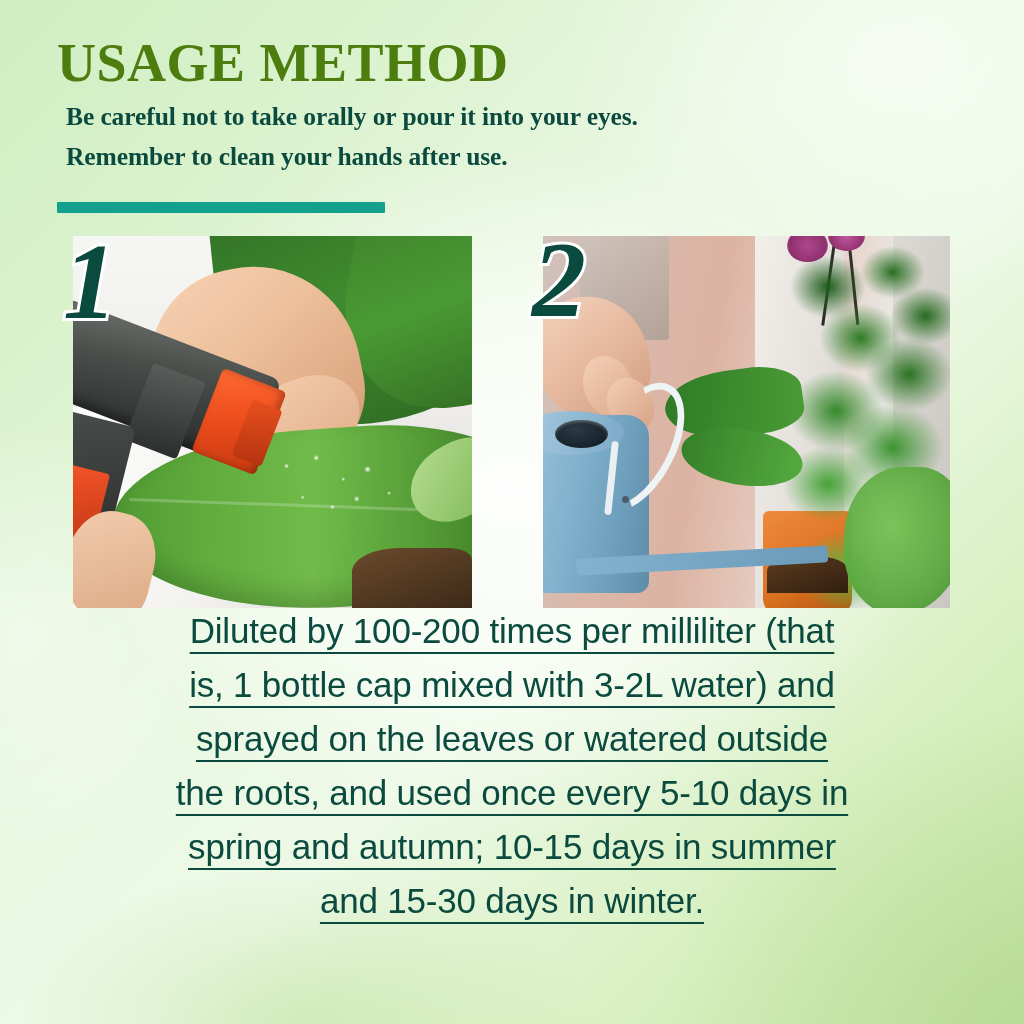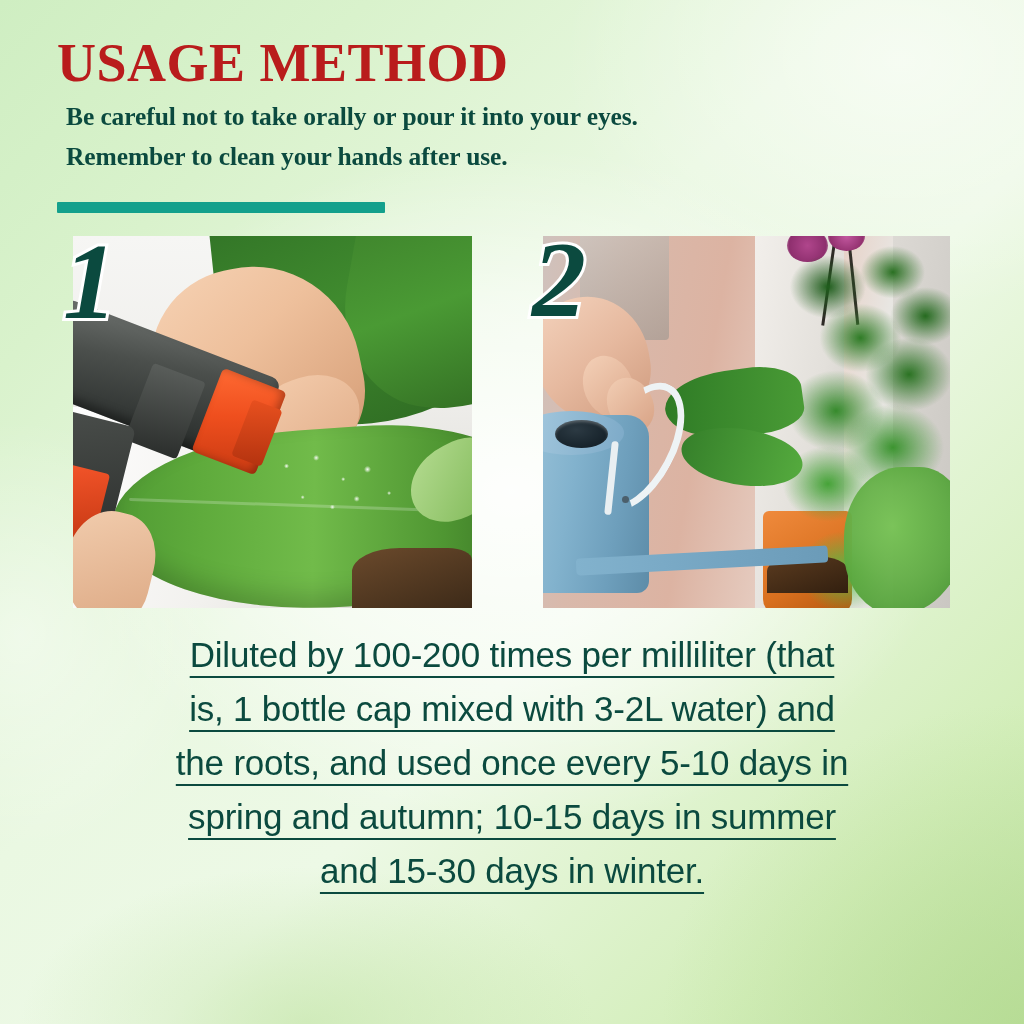--- a/index.html
+++ b/index.html
@@ -29,21 +29,21 @@
     background:radial-gradient(ellipse 40% 22% at 30% 100%,rgba(190,226,160,.55) 0%,rgba(190,226,160,0) 70%);
   }
   .bg-tint-br{
     background:radial-gradient(ellipse 52% 46% at 100% 100%,rgba(176,216,140,.62) 0%,rgba(176,216,140,0) 68%);
   }
 
   
   .header{position:absolute;left:57px;top:34px;width:920px;}
   .title{
     font-family:"Liberation Serif", serif;
-    font-weight:700;color:#b91c1c;
+    font-weight:700;color:#4d7c0f;
     font-size:54px;line-height:58px;letter-spacing:.5px;
     margin:0 0 6px 0;white-space:nowrap;
   }
   .subtitle{
     font-family:"Liberation Serif", serif;
     font-weight:700;color:#0b4a3f;
     font-size:25.5px;line-height:31px;letter-spacing:-.1px;
     margin:9px;white-space:nowrap;
   }
   .divider{
@@ -131,21 +131,21 @@
   .p2-can-top{position:absolute;left:-6%;top:47%;width:26%;height:12%;background:linear-gradient(100deg,#a7cbe0,#7daac8);border-radius:50%;}
   .p2-can-hole{position:absolute;left:3%;top:49.5%;width:13%;height:7.5%;background:radial-gradient(ellipse at 40% 35%,#2c3a43 0%,#17232b 70%);border-radius:50%;box-shadow:inset 0 2px 3px rgba(255,255,255,.25);}
   .p2-can-handle{position:absolute;left:14%;top:38%;width:15%;height:34%;border:7px solid #eef3f5;border-left-color:transparent;border-bottom-color:transparent;border-radius:50%;transform:rotate(28deg);}
   .p2-can-handle2{position:absolute;left:16%;top:55%;width:7px;height:20%;background:#e9eff2;border-radius:4px;transform:rotate(6deg);}
   .p2-can-rivet{position:absolute;left:19.5%;top:70%;width:7px;height:7px;background:#4b5f6b;border-radius:50%;}
   .p2-spout{position:absolute;left:8%;top:85%;width:62%;height:4.5%;background:linear-gradient(90deg,#82b2cd 0%,#74a4c1 60%,#6b9bb8 100%);border-radius:4px;transform:rotate(-3deg);}
   .p2-foreground-leaf{position:absolute;left:74%;top:62%;width:30%;height:40%;background:radial-gradient(ellipse at 40% 40%,#7cc45a 0%,#5aa73f 60%,#3f8a2d 100%);border-radius:50% 40% 60% 45%;opacity:.95;}
 
   
   .body-text{
-    position:absolute;left:62px;top:628px;width:900px;
+    position:absolute;left:62px;top:604px;width:900px;
     text-align:center;color:#0b4a3f;
     font-family:"Liberation Sans", sans-serif;
     font-size:35px;line-height:54px;font-weight:400;
     letter-spacing:-.2px;
   }
   .body-text .ln{
     display:block;
     text-decoration:underline;
     text-decoration-thickness:2px;
     text-underline-offset:9px;
@@ -221,18 +221,19 @@
       <div class="p2-can-handle2"></div>
       <div class="p2-can-rivet"></div>
       <div class="p2-spout"></div>
     </div>
   </div>
   <div class="step-num step-num-2">2</div>
 
   <div class="body-text">
     <span class="ln">Diluted by 100-200 times per milliliter (that</span>
     <span class="ln">is, 1 bottle cap mixed with 3-2L water) and</span>
+    <span class="ln">sprayed on the leaves or watered outside</span>
     <span class="ln">the roots, and used once every 5-10 days in</span>
     <span class="ln">spring and autumn; 10-15 days in summer</span>
     <span class="ln">and 15-30 days in winter.</span>
   </div>
 
 </div>
 
 </body></html>

